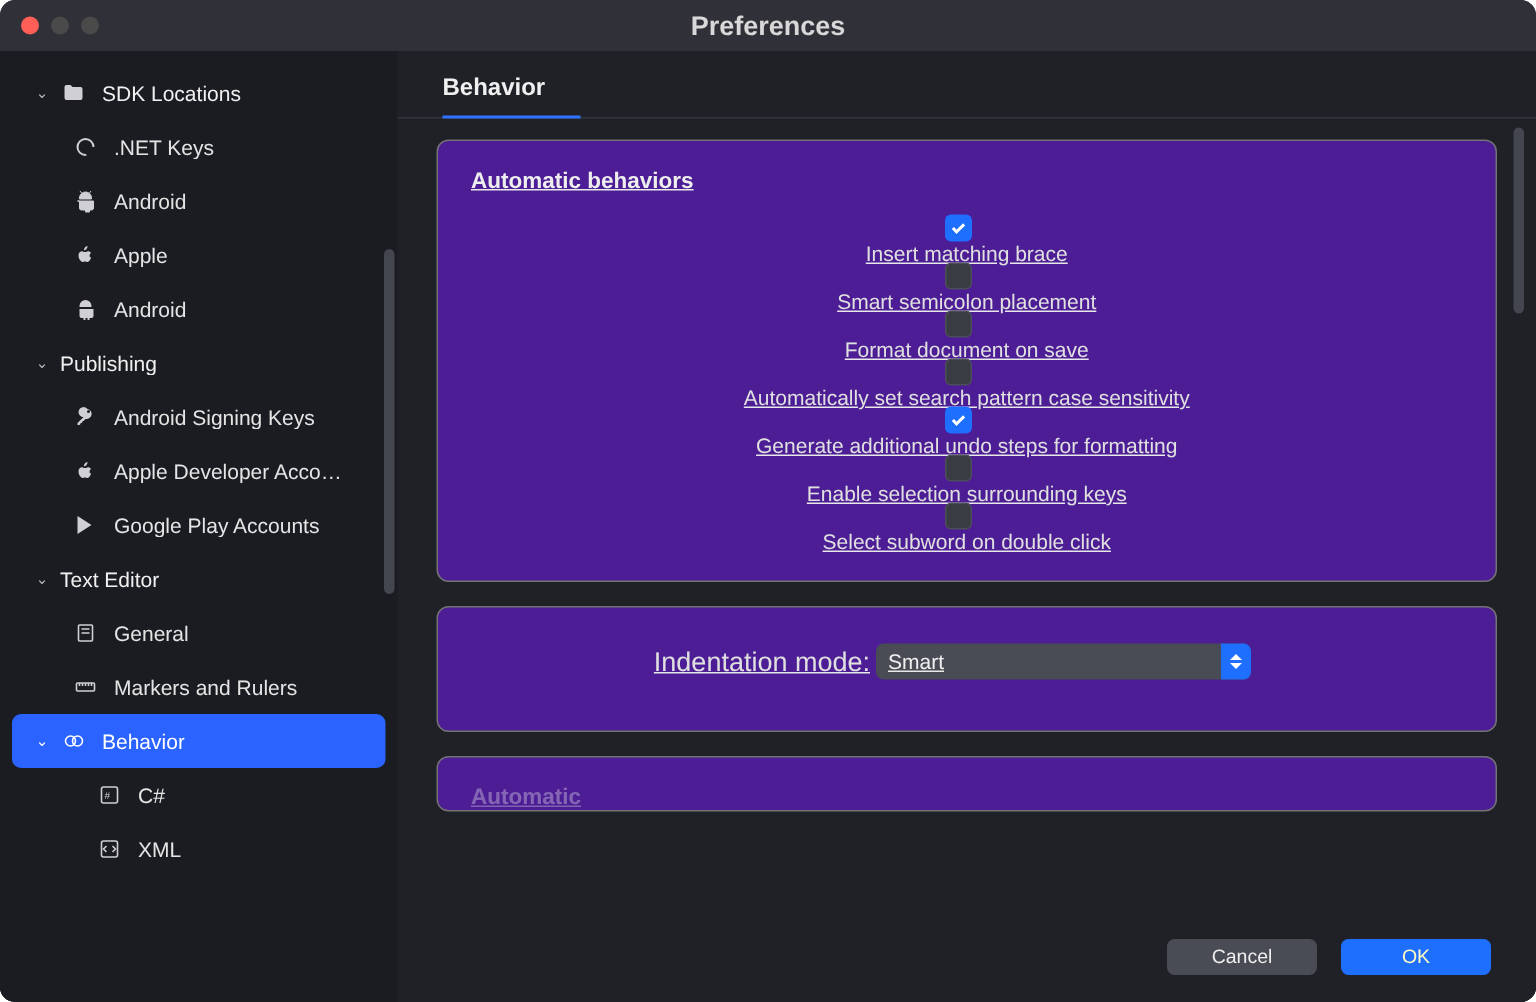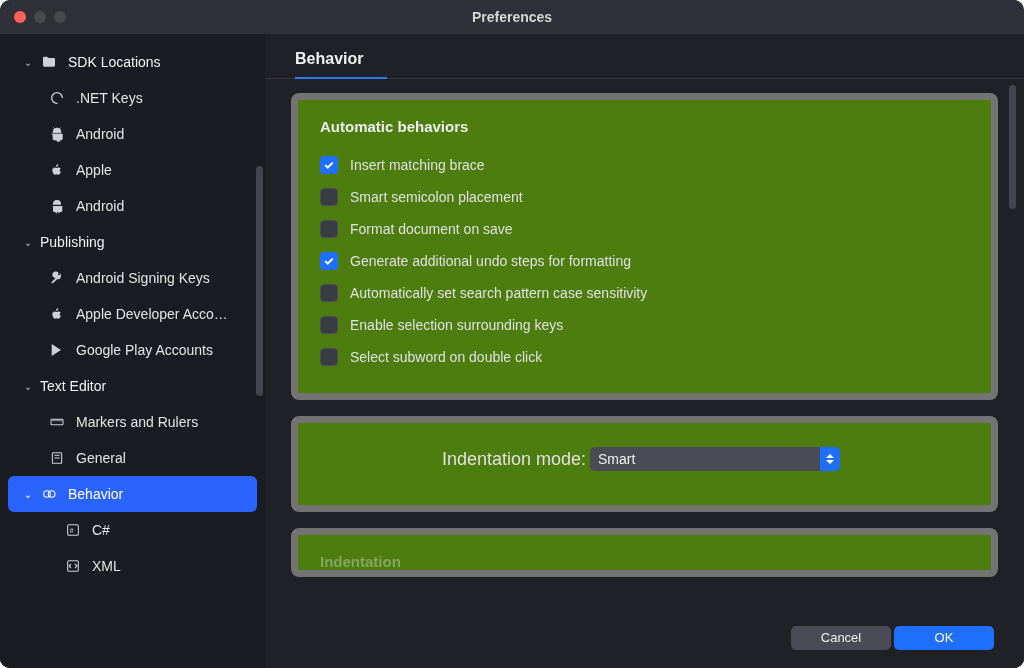--- a/index.html
+++ b/index.html
@@ -17,21 +17,21 @@
     background: #303038;
     display: flex; align-items: center;
     position: relative;
     border-top-left-radius: 10px; border-top-right-radius: 10px;
   }
   .traffic {
     display: flex; gap: 8px; padding-left: 14px;
   }
   .dot { width: 12px; height: 12px; border-radius: 50%; background: #4a4a4a; }
   .dot.red { background: #ff5f57; }
-  .title { position: absolute; left: 0; right: 0; text-align: center; font-size: 14px; font-weight: 600; color: #d8d8d8; pointer-events: none; }
+  .title { position: absolute; left: 0; right: 0; text-align: center; font-size: 18px; font-weight: 600; color: #d8d8d8; pointer-events: none; }
   .body {
     flex: 1 1 auto; display: flex; min-height: 0;
     background: #1f2127;
   }
   
   .sidebar {
     width: 265px; flex: 0 0 265px;
     background: #1b1c21;
     padding: 10px 8px;
     overflow: hidden;
@@ -55,28 +55,29 @@
     font-size: 16px; font-weight: 700; color: #f0f0f0;
     border-bottom: 1px solid #33353c;
     position: relative;
   }
   .page-title::after {
     content: ""; position: absolute; left: 30px; bottom: -1px; width: 92px; height: 2px; background: #2f74ff;
   }
   .scroll-area { flex: 1; overflow: hidden; padding: 14px 26px 0 26px; position: relative; }
   .main-scroll { position: absolute; right: 8px; top: 6px; width: 7px; height: 124px; background: #44464f; border-radius: 4px; }
   .card {
-    background: #4d7c0f;
-    border: 7px solid #737373;
+    background: #4c1d95;
+    border: 1px solid #737373;
     border-radius: 8px;
     padding: 18px 22px 20px 22px;
     margin-bottom: 16px;
+    text-decoration: underline;
   }
   .card h3 { font-size: 15px; font-weight: 700; margin-bottom: 14px; color: #eeeeee; }
-  .row { display: flex; align-items: center; height: 32px; }
+  .row { display: flex; align-items: center; height: 32px; flex-direction: column; }
   .check {
     width: 18px; height: 18px; border-radius: 4px;
     margin-right: 12px;
     display: inline-flex; align-items: center; justify-content: center;
     flex: 0 0 18px;
   }
   .check.off { background: #3a3c44; border: 1px solid #4c4f58; }
   .check.on  { background: #1f6fff; }
   .check.on svg { width: 12px; height: 12px; stroke: #fff; stroke-width: 2.6; fill: none; }
   .opt-label { font-size: 14px; color: #e0e0e0; }
@@ -107,21 +108,21 @@
   
   .footer {
     height: 60px; flex: 0 0 60px;
     display: flex; align-items: center; justify-content: flex-end;
     padding-right: 30px;
     background: #1f2127;
   }
   .btn {
     min-width: 100px; height: 24px; line-height: 24px;
     border-radius: 5px; text-align: center;
-    font-size: 13px; margin-left: 3px;
+    font-size: 13px; margin-left: 16px;
     cursor: default;
   }
   .btn.secondary { background: #4a4c55; color: #eee; }
   .btn.primary   { background: #1f6fff; color: #fef9c3; }
 </style>
 </head>
 <body>
 
 <div class="window">
   <div class="titlebar">
@@ -210,34 +211,34 @@
           <span class="lbl">Google Play Accounts</span>
         </li>
 
         <li class="section">
           <span class="chev">⌄</span>
           <span class="lbl">Text Editor</span>
         </li>
         <li class="child">
           <span class="ic">
             <svg viewBox="0 0 24 24" fill="none" stroke="currentColor" stroke-width="1.6">
+                <rect x="5" y="4" width="14" height="16" rx="1"></rect>
+                <path d="M8 8h8M8 12h8"></path>
+              </svg>
+          </span>
+          <span class="lbl">General</span>
+        </li>
+        <li class="child">
+          <span class="ic">
+            <svg viewBox="0 0 24 24" fill="none" stroke="currentColor" stroke-width="1.6">
                 <rect x="3" y="8" width="18" height="8" rx="1"></rect>
                 <path d="M6 8v3M9 8v3M12 8v3M15 8v3M18 8v3"></path>
               </svg>
           </span>
           <span class="lbl">Markers and Rulers</span>
-        </li>
-        <li class="child">
-          <span class="ic">
-            <svg viewBox="0 0 24 24" fill="none" stroke="currentColor" stroke-width="1.6">
-                <rect x="5" y="4" width="14" height="16" rx="1"></rect>
-                <path d="M8 8h8M8 12h8"></path>
-              </svg>
-          </span>
-          <span class="lbl">General</span>
         </li>
         <li class="child selected" style="padding-left:14px">
           <span class="chev" style="color:#fff">⌄</span>
           <span class="ic">
             <svg viewBox="0 0 24 24" fill="none" stroke="#fff" stroke-width="1.6">
                 <circle cx="9" cy="12" r="5"></circle>
                 <circle cx="16" cy="12" r="5"></circle>
               </svg>
           </span>
           <span class="lbl">Behavior</span>
@@ -285,30 +286,30 @@
           </div>
           <div class="row">
             <span class="check off"></span>
             <span class="opt-label">Smart semicolon placement</span>
           </div>
           <div class="row">
             <span class="check off"></span>
             <span class="opt-label">Format document on save</span>
           </div>
           <div class="row">
+            <span class="check off"></span>
+            <span class="opt-label">Automatically set search pattern case sensitivity</span>
+          </div>
+          <div class="row">
             <span class="check on">
                 <svg viewBox="0 0 16 16">
                   <path d="M3 8l3.2 3.4L13 4.8"></path>
                 </svg>
               </span>
             <span class="opt-label">Generate additional undo steps for formatting</span>
-          </div>
-          <div class="row">
-            <span class="check off"></span>
-            <span class="opt-label">Automatically set search pattern case sensitivity</span>
           </div>
           <div class="row">
             <span class="check off"></span>
             <span class="opt-label">Enable selection surrounding keys</span>
           </div>
           <div class="row">
             <span class="check off"></span>
             <span class="opt-label">Select subword on double click</span>
           </div>
         </div>
@@ -317,21 +318,21 @@
           <div class="form-row">
             <div class="fl">Indentation mode:</div>
             <div class="select">
               <span>Smart</span>
               <span class="handle"></span>
             </div>
           </div>
         </div>
 
         <div class="card peek">
-          <h3 style="opacity:.35">Indentation</h3>
+          <h3 style="opacity:.35">Automatic</h3>
         </div>
 
         <div class="fade"></div>
       </div>
 
       <div class="footer">
         <div class="btn secondary"><span>Cancel</span></div>
         <div class="btn primary"><span>OK</span></div>
       </div>
     </section>

